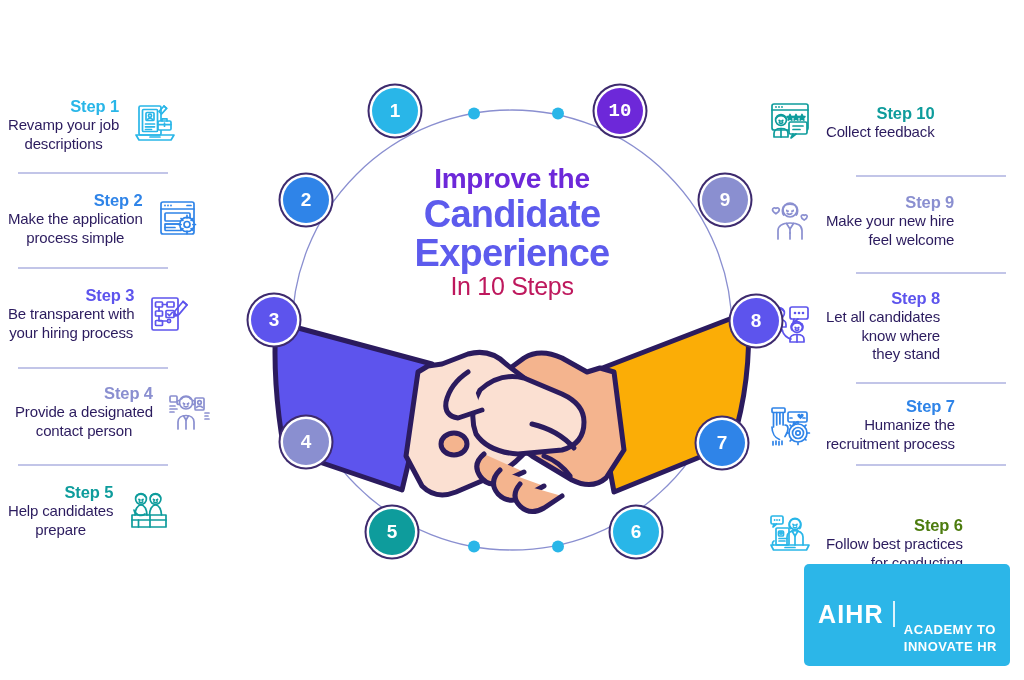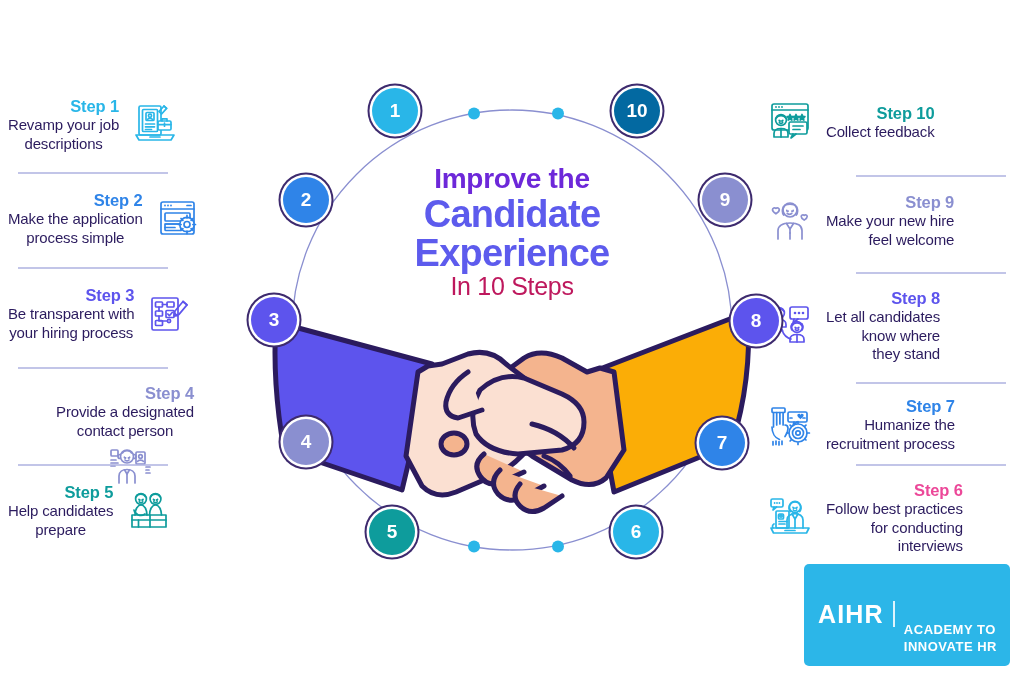--- a/index.html
+++ b/index.html
@@ -156,21 +156,21 @@
           <circle cx="24" cy="32" r="1.6"></circle>
           <path d="M30 22l8-9.5 4 3.4-8 9.5-4.6 1.4z"></path>
           <path d="M38 12.5l4 3.4"></path>
           <path d="M29.4 26.8l.6-2.2 2.4 2z"></path>
         </svg>
       </div>
     </div>
 
     <div class="divider" style="top:367px;"></div>
 
-    <div class="step" style="top:383px;left:4px;width:252px;flex-direction:column;">
+    <div class="step" style="top:383px;left:15px;width:252px;">
       <div class="step-text">
         <div class="step-label" style="color: rgb(138, 143, 208);">Step 4</div>
         <div class="step-desc">Provide a designated
 contact person</div>
       </div>
       <div class="step-icon">
         <svg width="50" height="50" viewBox="0 0 50 50" fill="none" stroke="#8a8fd0" stroke-width="1.7" stroke-linecap="round" stroke-linejoin="round">
           <rect x="6" y="9" width="7" height="6" rx="1"></rect>
           <path d="M6 19h5M6 22h7M6 25h4"></path>
           <rect x="31" y="11" width="9" height="12" rx="1"></rect>
@@ -356,21 +356,21 @@
           <path d="M28.3 17c1.1 1.1 2.3 1.1 3.4 0"></path>
           <path d="M24.9 11.6c-1.1 2.2-1 5.2.3 7M35.1 11.6c1.1 2.2 1 5.2-.3 7"></path>
           <path d="M22 35v-8c0-4 3.8-6.4 8-6.4s8 2.4 8 6.4v8"></path>
           <path d="M27 21l3 5 3-5"></path>
           <path d="M30 26v9"></path>
           <path d="M6 35h38l-2.5 5H8.5z"></path>
           <path d="M20 37.5h10"></path>
         </svg>
       </div>
       <div class="step-text">
-        <div class="step-label" style="color: #ec4899;">Step 6</div>
+        <div class="step-label" style="color: #4d7c0f; margin-top: 35px;">Step 6</div>
         <div class="step-desc">Follow best practices
 for conducting
 interviews</div>
       </div>
     </div>
   </div>
 
   <div class="center">
 
     <svg width="560" height="516" viewBox="0 0 560 516">
@@ -423,21 +423,21 @@
 
     <div class="num" style="left:163px;top:39px;background:#29b6e8;">1</div>
     <div class="num" style="left:74px;top:128px;background:#2f84e8;">2</div>
     <div class="num" style="left:42px;top:248px;background:#5d54ed;">3</div>
     <div class="num" style="left:74px;top:370px;background:#8a8fd0;">4</div>
     <div class="num" style="left:160px;top:460px;background:#0e9c9c;">5</div>
     <div class="num" style="left:404px;top:460px;background:#29b6e8;">6</div>
     <div class="num" style="left:490px;top:371px;background:#2f84e8;">7</div>
     <div class="num" style="left:524px;top:249px;background:#5d54ed;">8</div>
     <div class="num" style="left:493px;top:128px;background:#8a8fd0;">9</div>
-    <div class="num" style="left:405px;top:39px;background:#0369a1;">10</div>
+    <div class="num" style="left:388px;top:39px;background:#6d28d9;font-family:Liberation Mono, monospace;">10</div>
   </div>
 
   <div class="logo">
     <div class="logo-main">AIHR</div>
     <div class="logo-rule"></div>
     <div class="logo-sub">ACADEMY TO
 INNOVATE HR</div>
   </div>
 
 </div>

